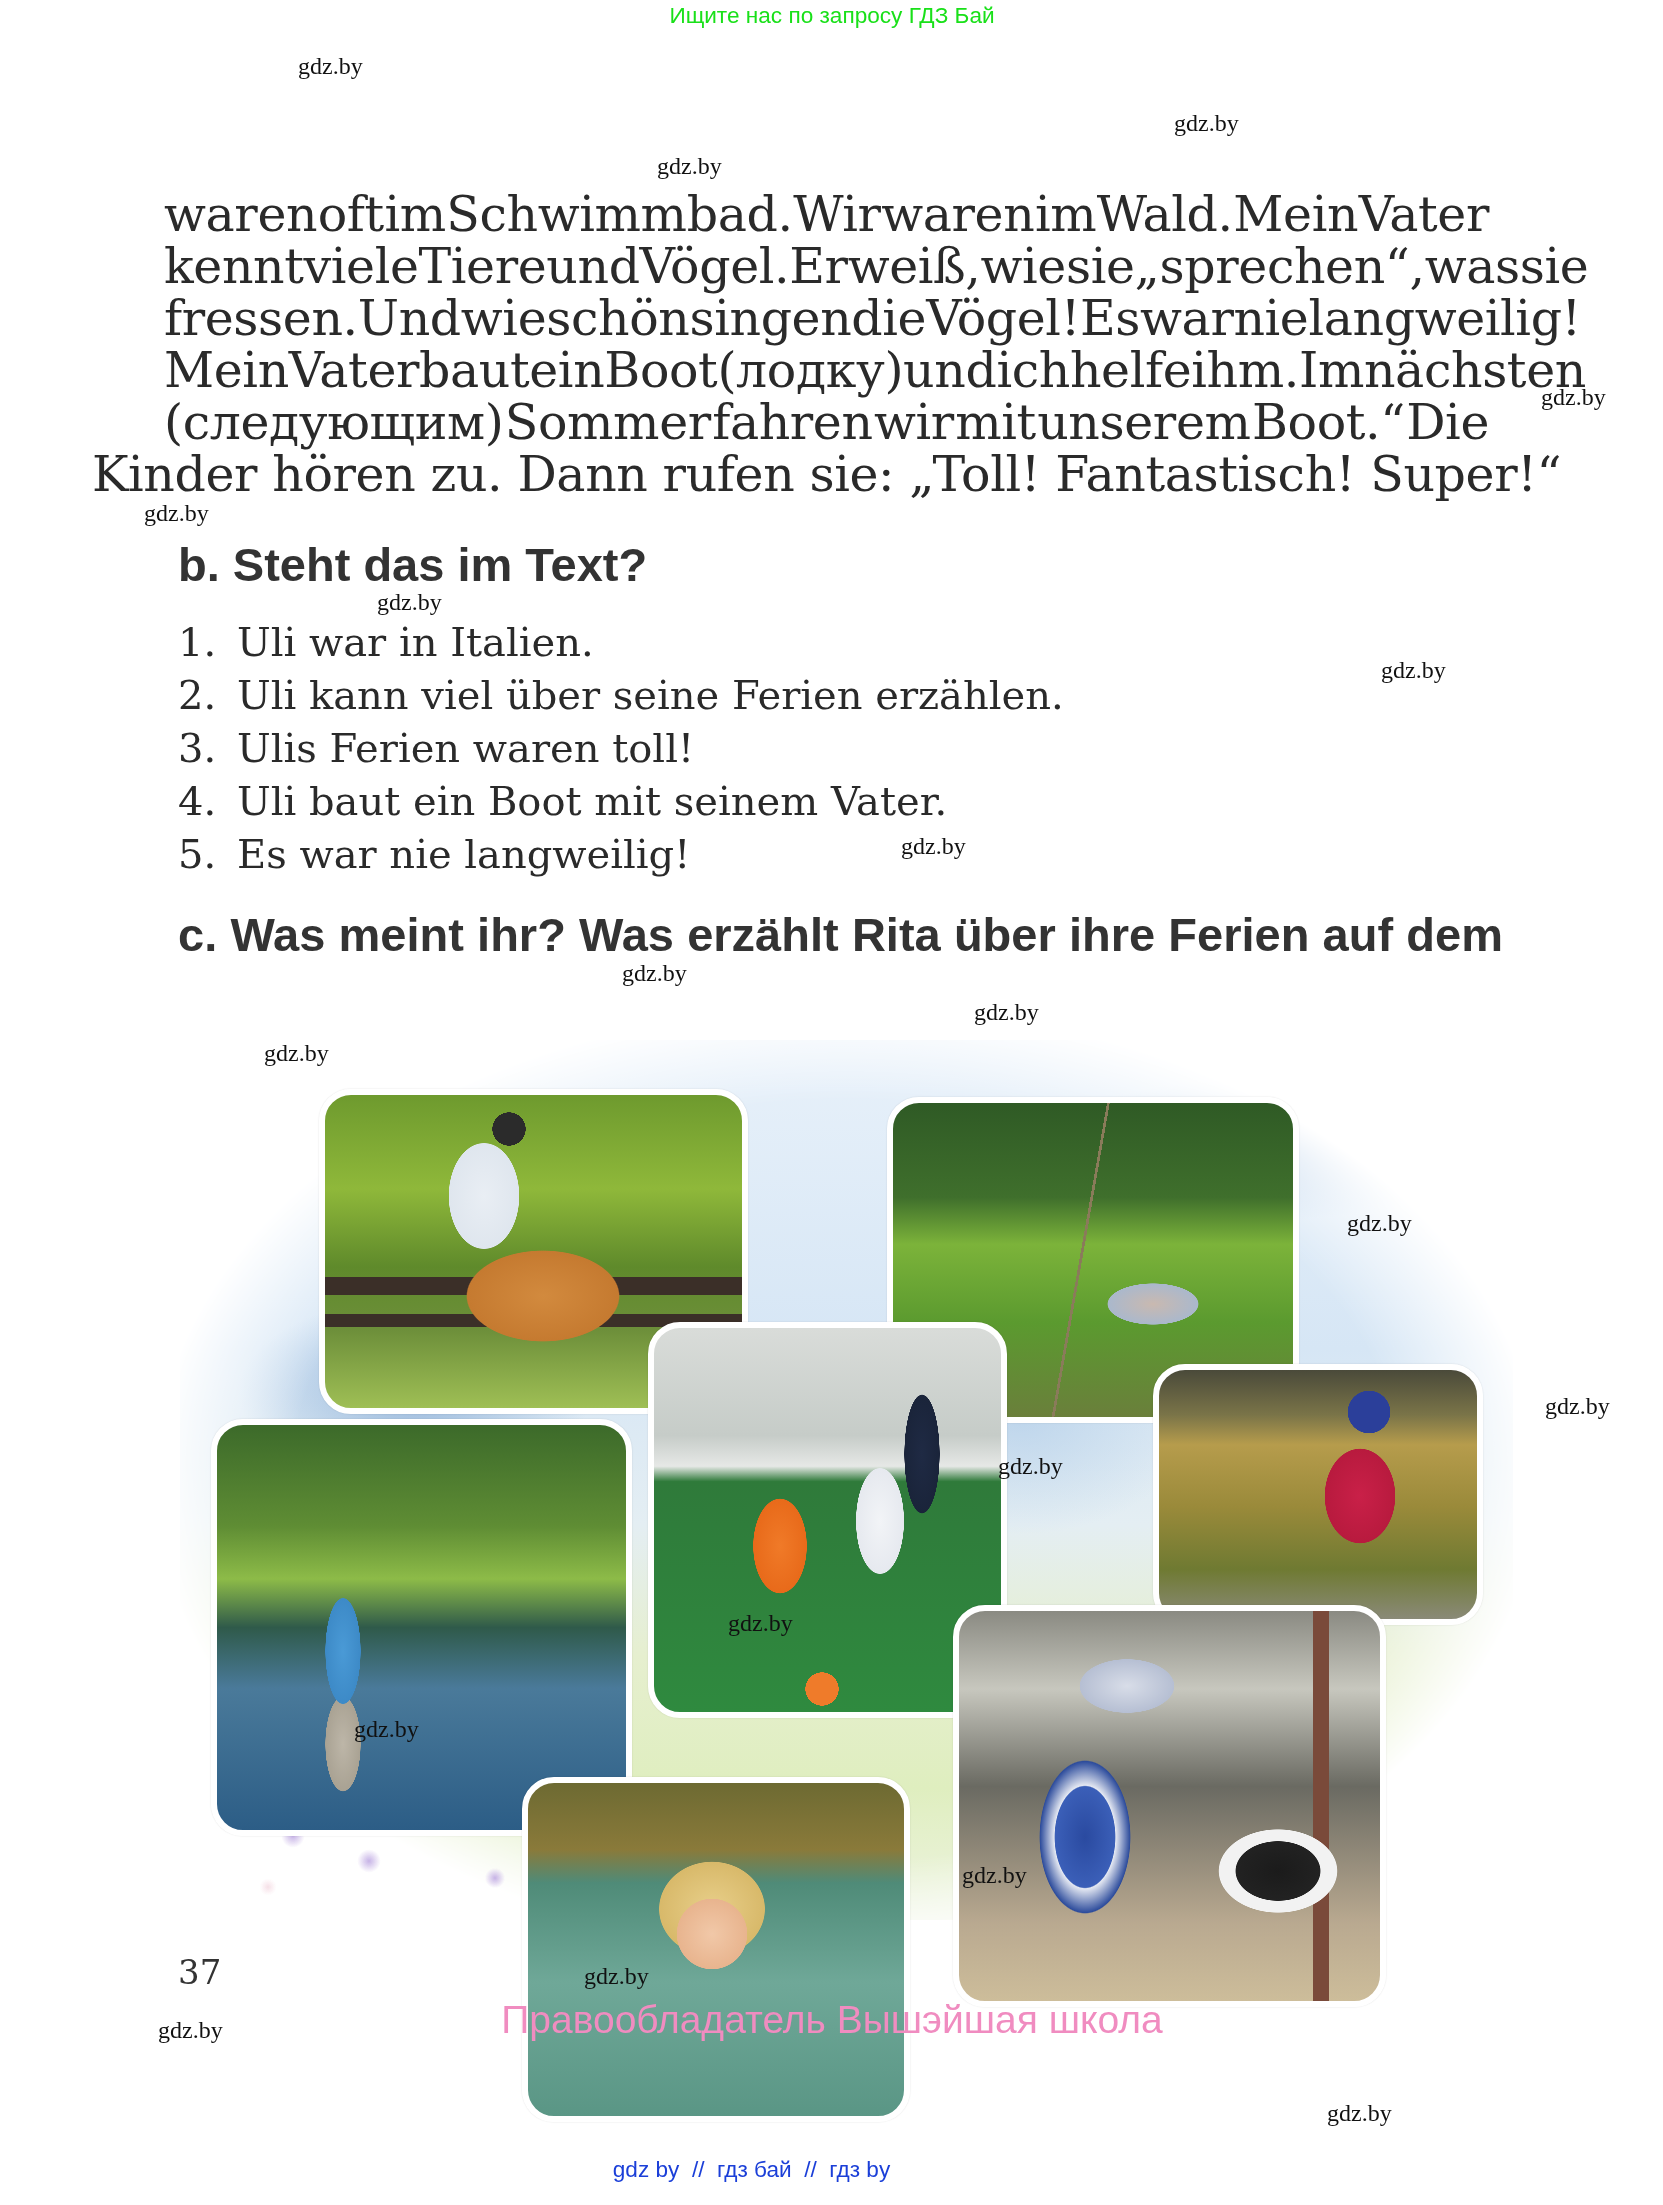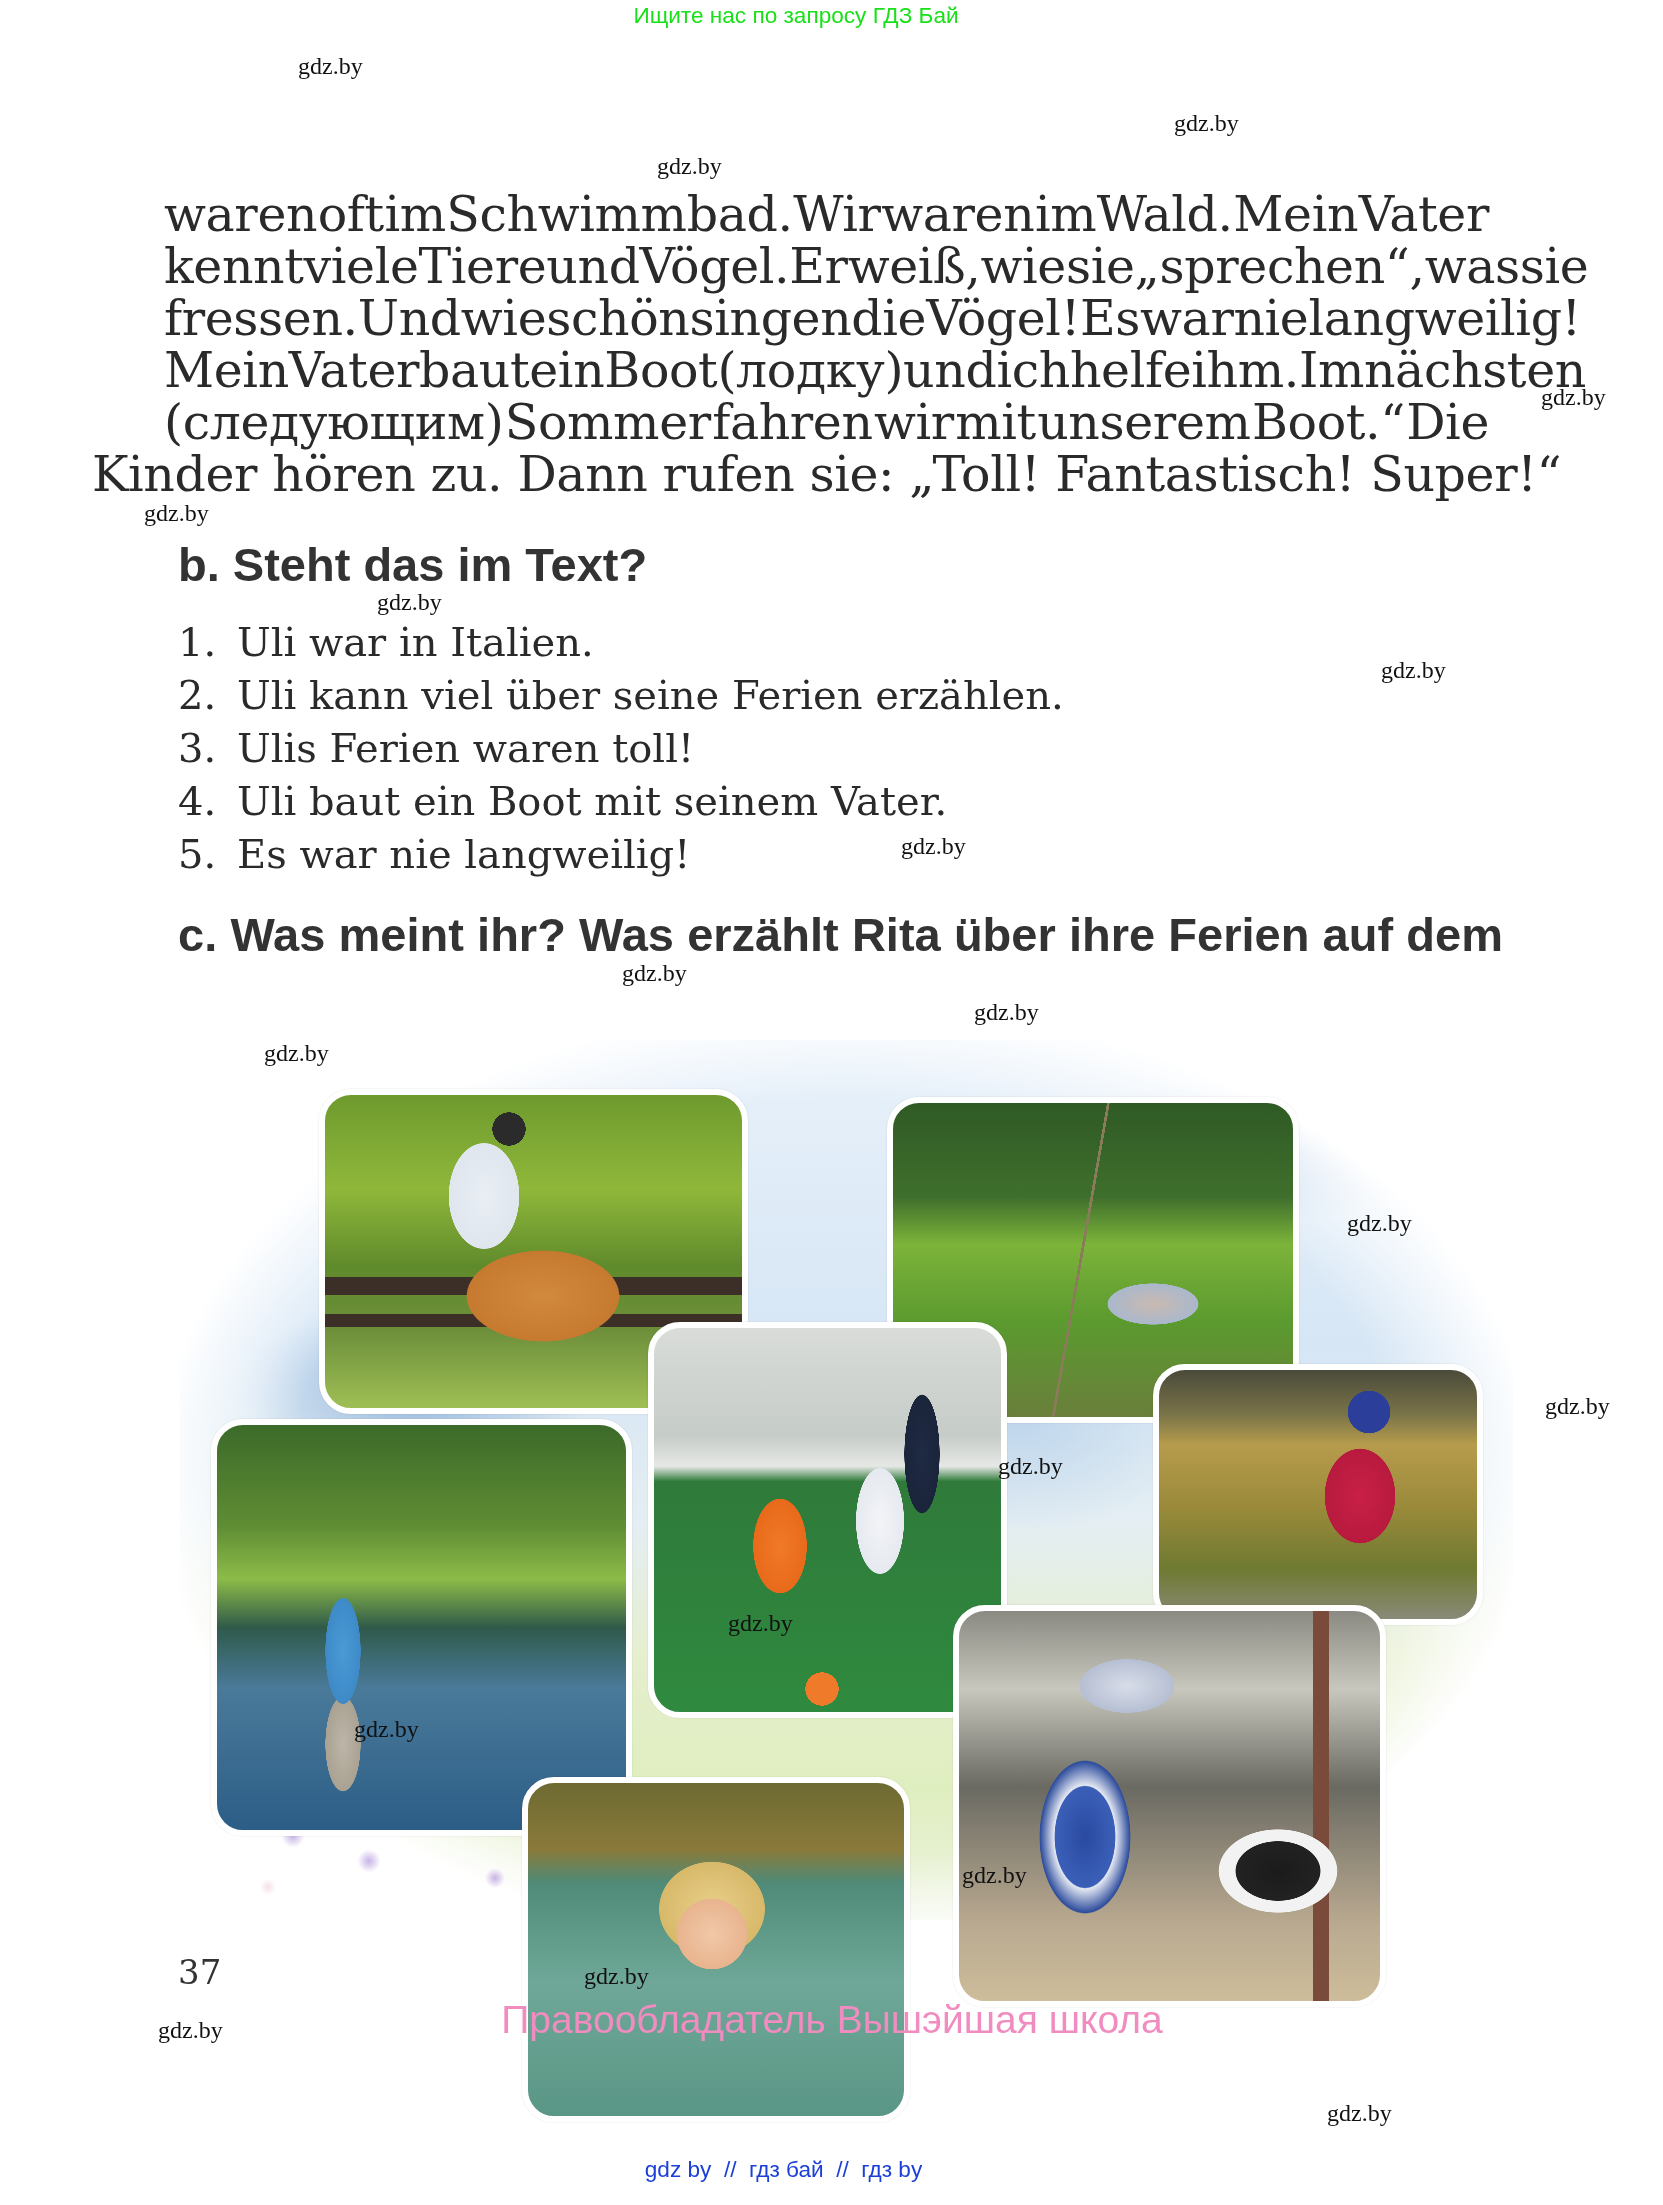--- a/index.html
+++ b/index.html
@@ -1,18 +1,18 @@
 <!DOCTYPE html>
 <html style="font-size:13.4px"><head>
 <meta charset="utf-8">
 <style>
   html, body { margin:0; padding:0; background:#ffffff; }
   body { width:1664px; height:2205px; position:relative; overflow:hidden; }
   .abs { position:absolute; }
-  .topbar { left:0; top:3.4px; width:1592px; text-align:center; font-family:"Liberation Sans", sans-serif; font-size:22.6px; color:#19e019; }
+  .topbar { left:0; top:3.4px; width:1592px; text-align:center; font-family:"Liberation Sans", sans-serif; font-size:22.6px; color:#19e019;padding-left:36px; }
   .wm { font-family:Liberation Serif, serif; font-size:24px; color:#111111; white-space:nowrap; }
   .serif { font-family:"DejaVu Serif", "Liberation Serif", serif; color:#2a2a2a; }
   .body-text { left:164px; top:189px; width:1325px; font-size:49px; line-height:52px; letter-spacing:-0.4px; }
   .body-text p { margin:0; text-align:justify; text-align-last:justify; white-space:nowrap; display:flex; justify-content:space-between; }
   .body-text p.last { justify-content:center; }
   .body-text p.last span { margin-right:0; }
   .head { font-family:"Liberation Sans", sans-serif; font-weight:bold; color:#333333; font-size:47px; }
   .head-b { left:178px; top:537px; }
   .head-c { left:178px; top:910px; width:1325px; line-height:49px; }
   .head-c .l1 { display:flex; justify-content:space-between; }
@@ -76,21 +76,21 @@
       linear-gradient(180deg, #6d6a32 0%, #8a7a3a 20%, #4f8b78 30%, #6fa898 60%, #5a9685 100%); }
   .p-cow { left:953px; top:1605px; width:433px; height:402px;
     background:
       radial-gradient(ellipse 84px 59px at 319px 260px, #1b1b1b 0%, #222 50%, #f2f2f2 51%, #f2f2f2 70%, transparent 71%),
       radial-gradient(ellipse 75px 126px at 126px 226px, #2a4aa0 0%, #3b5fb8 40%, #e4e8f2 41%, #2d4c9c 60%, transparent 61%),
       radial-gradient(ellipse 67px 38px at 168px 75px, #d8dde8 0%, #b6bfd3 70%, transparent 71%),
       linear-gradient(90deg, transparent 0 84%, #7a4a3a 84% 88%, transparent 88%),
       linear-gradient(180deg, #8a8a82 0%, #c7c7be 20%, #6a6a62 45%, #b9a990 80%, #cdbd9a 100%); }
   .page-num { left:178px; top:1952px; font-size:34px; color:#333333; }
   .copyright { left:0; width:1664px; top:1998px; text-align:center; font-family:"Liberation Sans", sans-serif; font-size:39px; color:#f08cc0; }
-  .footer { left:0; width:1503px; top:2157px; text-align:center; font-family:"Liberation Sans", sans-serif; font-size:22.6px; color:#1b3fd8; white-space:pre;padding-left:32px; }
+  .footer { left:0; width:1503px; top:2157px; text-align:center; font-family:"Liberation Sans", sans-serif; font-size:22.6px; color:#1b3fd8; white-space:pre; }
 </style>
 </head>
 <body>
 
 <div class="abs topbar">Ищите нас по запросу ГДЗ Бай</div>
 
 <div class="abs wm" style="left:298px;top:53px">gdz.by</div>
 <div class="abs wm" style="left:1174px;top:110px">gdz.by</div>
 <div class="abs wm" style="left:657px;top:153px">gdz.by</div>
 <div class="abs wm" style="left:1541px;top:384px">gdz.by</div>

